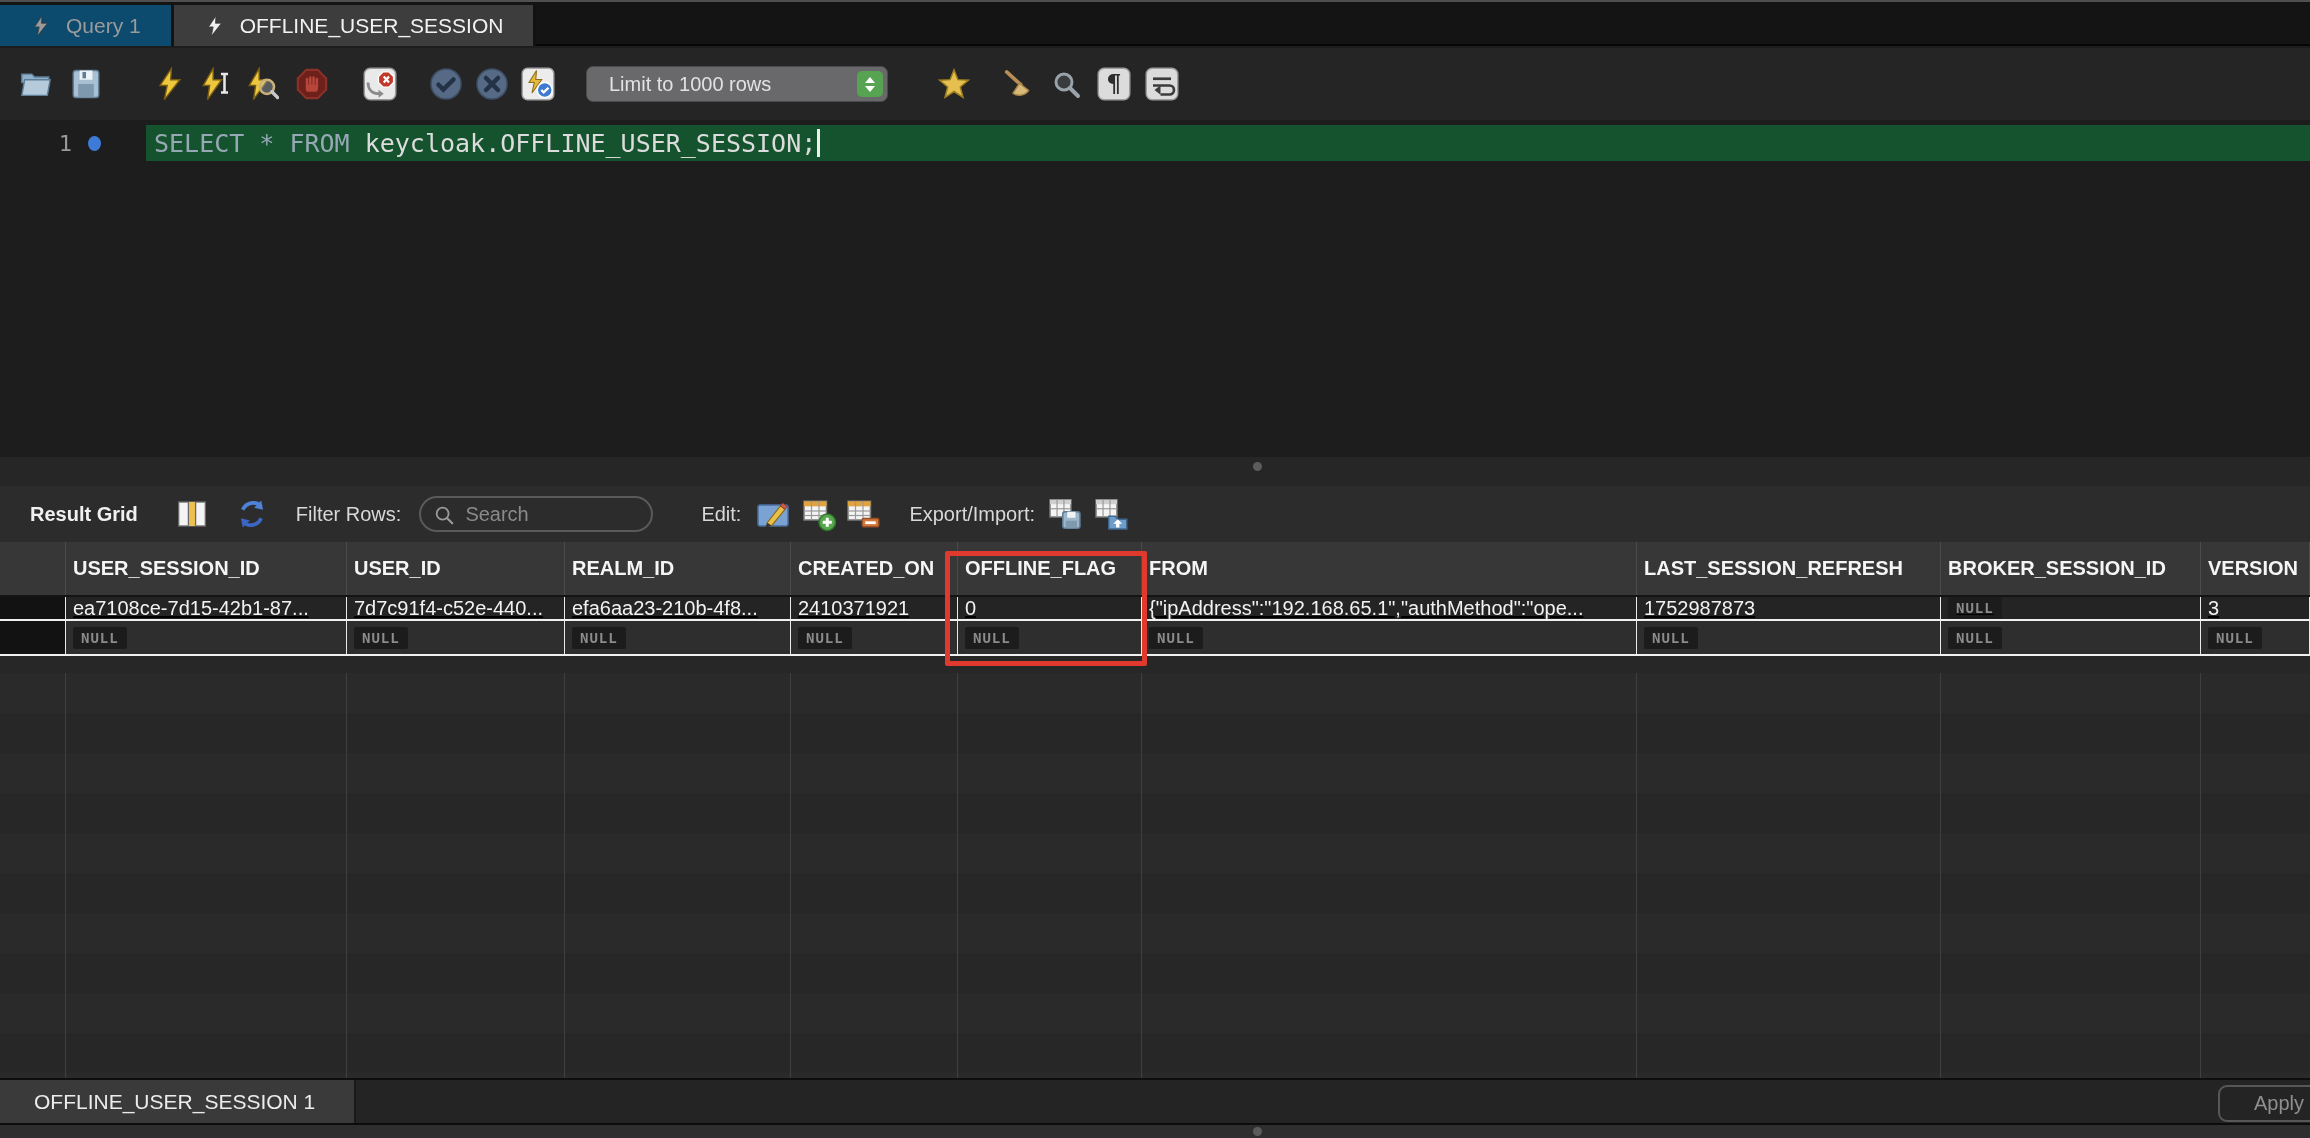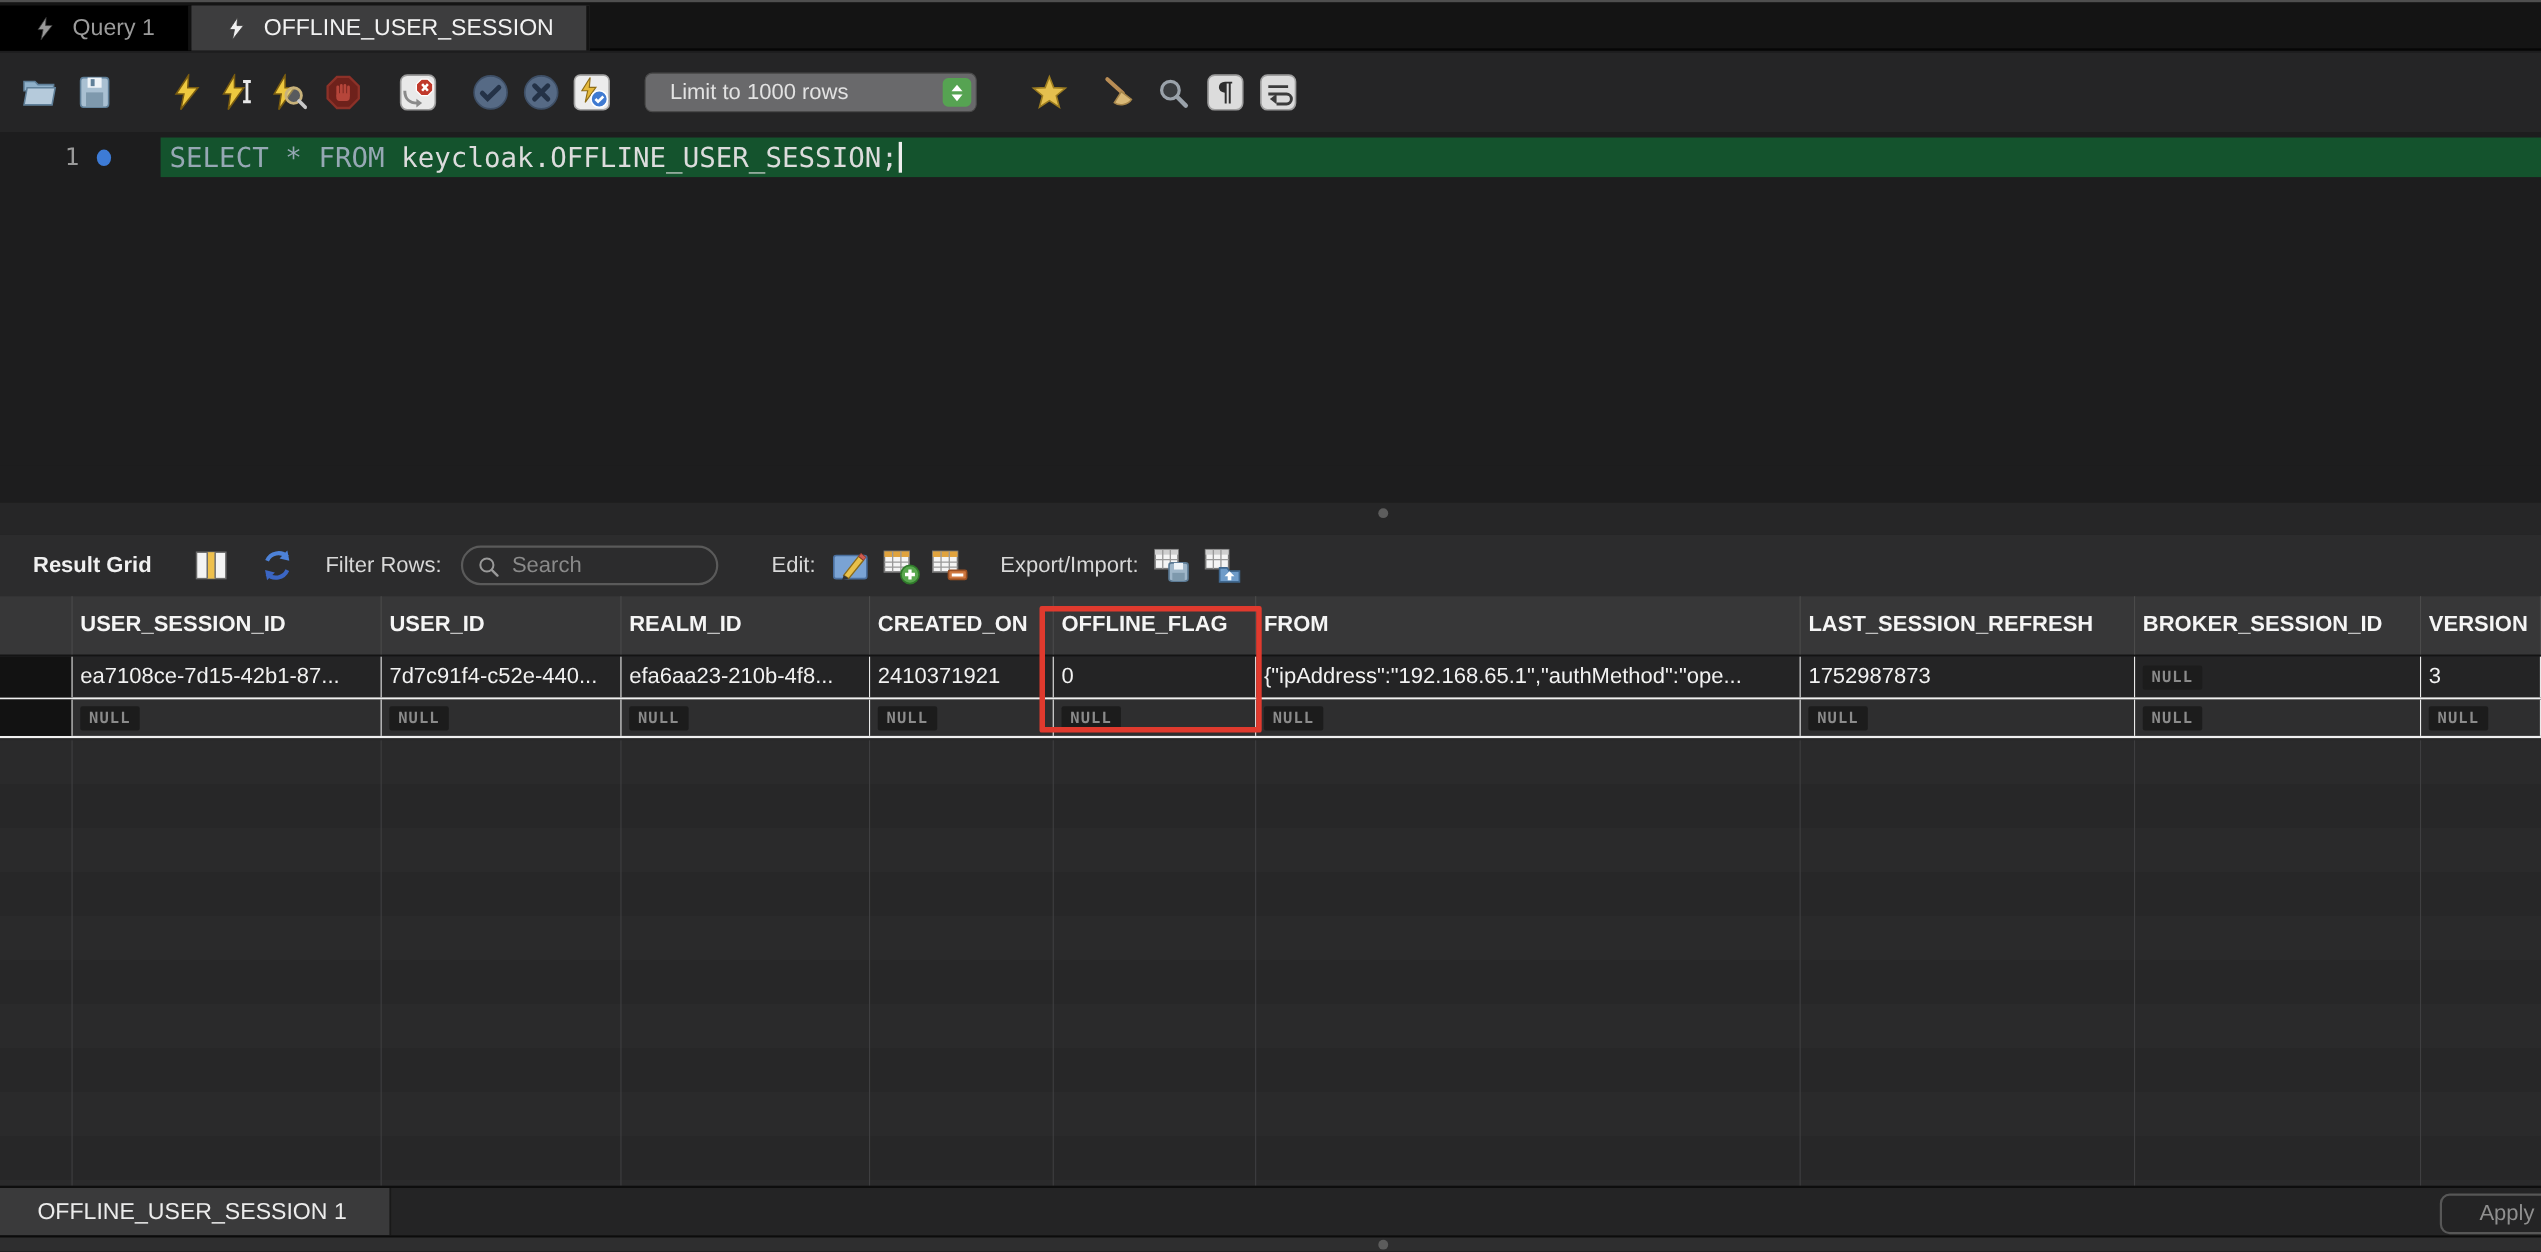--- a/index.html
+++ b/index.html
@@ -4,21 +4,21 @@
 <style>
   html,body{margin:0;padding:0;background:#161616;}
   *{box-sizing:border-box;}
   .window{position:relative;width:2310px;height:1138px;overflow:hidden;background:#1d1d1e;
           font-family:"Liberation Sans",sans-serif;}
 
   
   .tabbar{position:absolute;top:0;left:0;right:0;height:46px;background:#141414;
           border-top:2px solid #4f4f4f;border-bottom:2px solid #060606;display:flex;}
   .tab{margin-top:3px;height:41px;display:flex;align-items:center;gap:14px;padding:0 30px;
-       background:#000000;border-right:3px solid #121212;color:#9b9b9b;font-size:21px;}
+       background:#0c4a6e;border-right:3px solid #121212;color:#9b9b9b;font-size:21px;}
   .tab.active{background:#3d3d3e;color:#f2f2f2;font-weight:500;}
   .tab .bolt{width:22px;height:22px;display:inline-flex;}
 
   
   .toolbar{position:absolute;top:48px;left:0;right:0;height:72px;background:#252526;
            display:flex;align-items:center;}
   .ticon{width:36px;height:36px;display:flex;align-items:center;justify-content:center;flex:0 0 auto;}
   .limit-dd{margin-left:30px;width:302px;height:36px;background:#69696b;border:1px solid #4a4a4a;
             border-radius:7px;display:flex;align-items:center;color:#e2e2e2;font-size:20px;
             padding-left:22px;position:relative;flex:0 0 auto;}
@@ -67,21 +67,21 @@
   .searchbox input::placeholder{color:#8a8a8a;}
   .searchbox .mag{position:absolute;left:12px;top:6px;}
 
   
   .grid{position:absolute;top:542px;left:0;right:0;height:536px;background:#272728;}
   .grid-header{height:55px;background:#373738;display:flex;border-bottom:2px solid #141414;}
   .hgutter{width:66px;border-right:1px solid #4b4b4b;flex:0 0 auto;}
   .hcell{padding-left:7px;display:flex;align-items:center;font-weight:bold;font-size:20px;
          color:#f5f5f5;border-right:1px solid #4b4b4b;overflow:hidden;white-space:nowrap;flex:0 0 auto;}
   .grow{display:flex;}
-  .row-data{height:39px;background:#242425;border-bottom:2px solid #f0f0f0;}
+  .row-data{height:24px;background:#242425;border-bottom:2px solid #f0f0f0;text-decoration:underline;}
   .row-null{height:35px;background:#2e2e2f;border-bottom:2px solid #f0f0f0;}
   .gcell{padding-left:7px;display:flex;align-items:center;font-size:20px;color:#f2f2f2;
          border-right:1px solid #e9e9e9;overflow:hidden;white-space:nowrap;flex:0 0 auto;}
   .gcell-gutter{width:66px;background:#121212;border-right:1px solid #e9e9e9;flex:0 0 auto;}
   .nullbadge{background:#1c1c1c;color:#8b8b8b;font:bold 14px "DejaVu Sans Mono",monospace;
              padding:3px 8px;border-radius:2px;letter-spacing:1px;}
   .stripes{position:absolute;top:131px;left:0;right:0;height:405px;
            background:repeating-linear-gradient(180deg,#2a2a2b 0 40px,#272728 40px 80px);}
   .guide{position:absolute;top:0;bottom:0;width:1px;background:#3f3f41;}
   .hlbox{position:absolute;top:9px;left:945px;width:202px;height:115px;border:5px solid #e03a2e;

